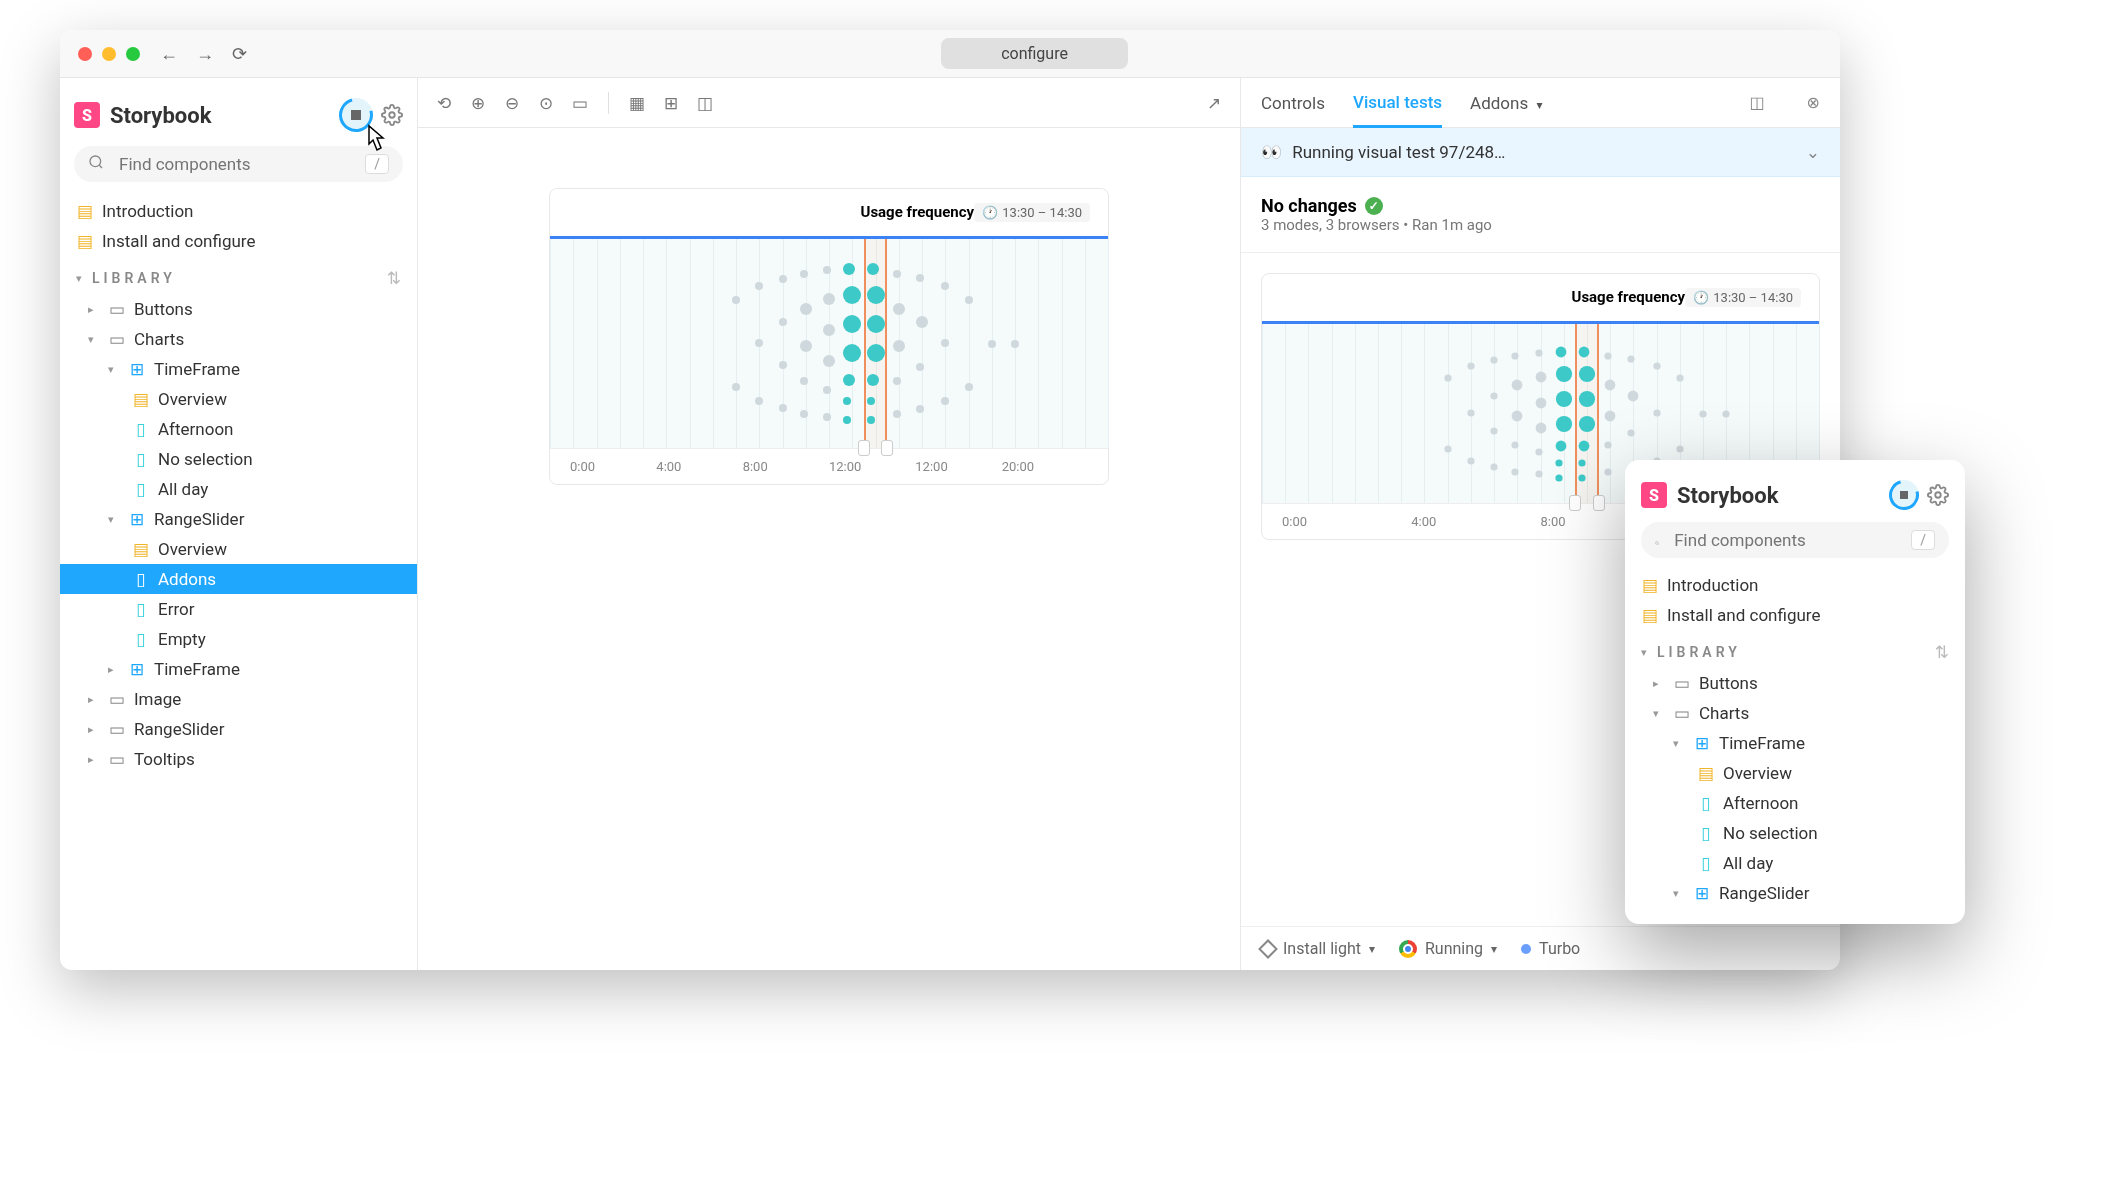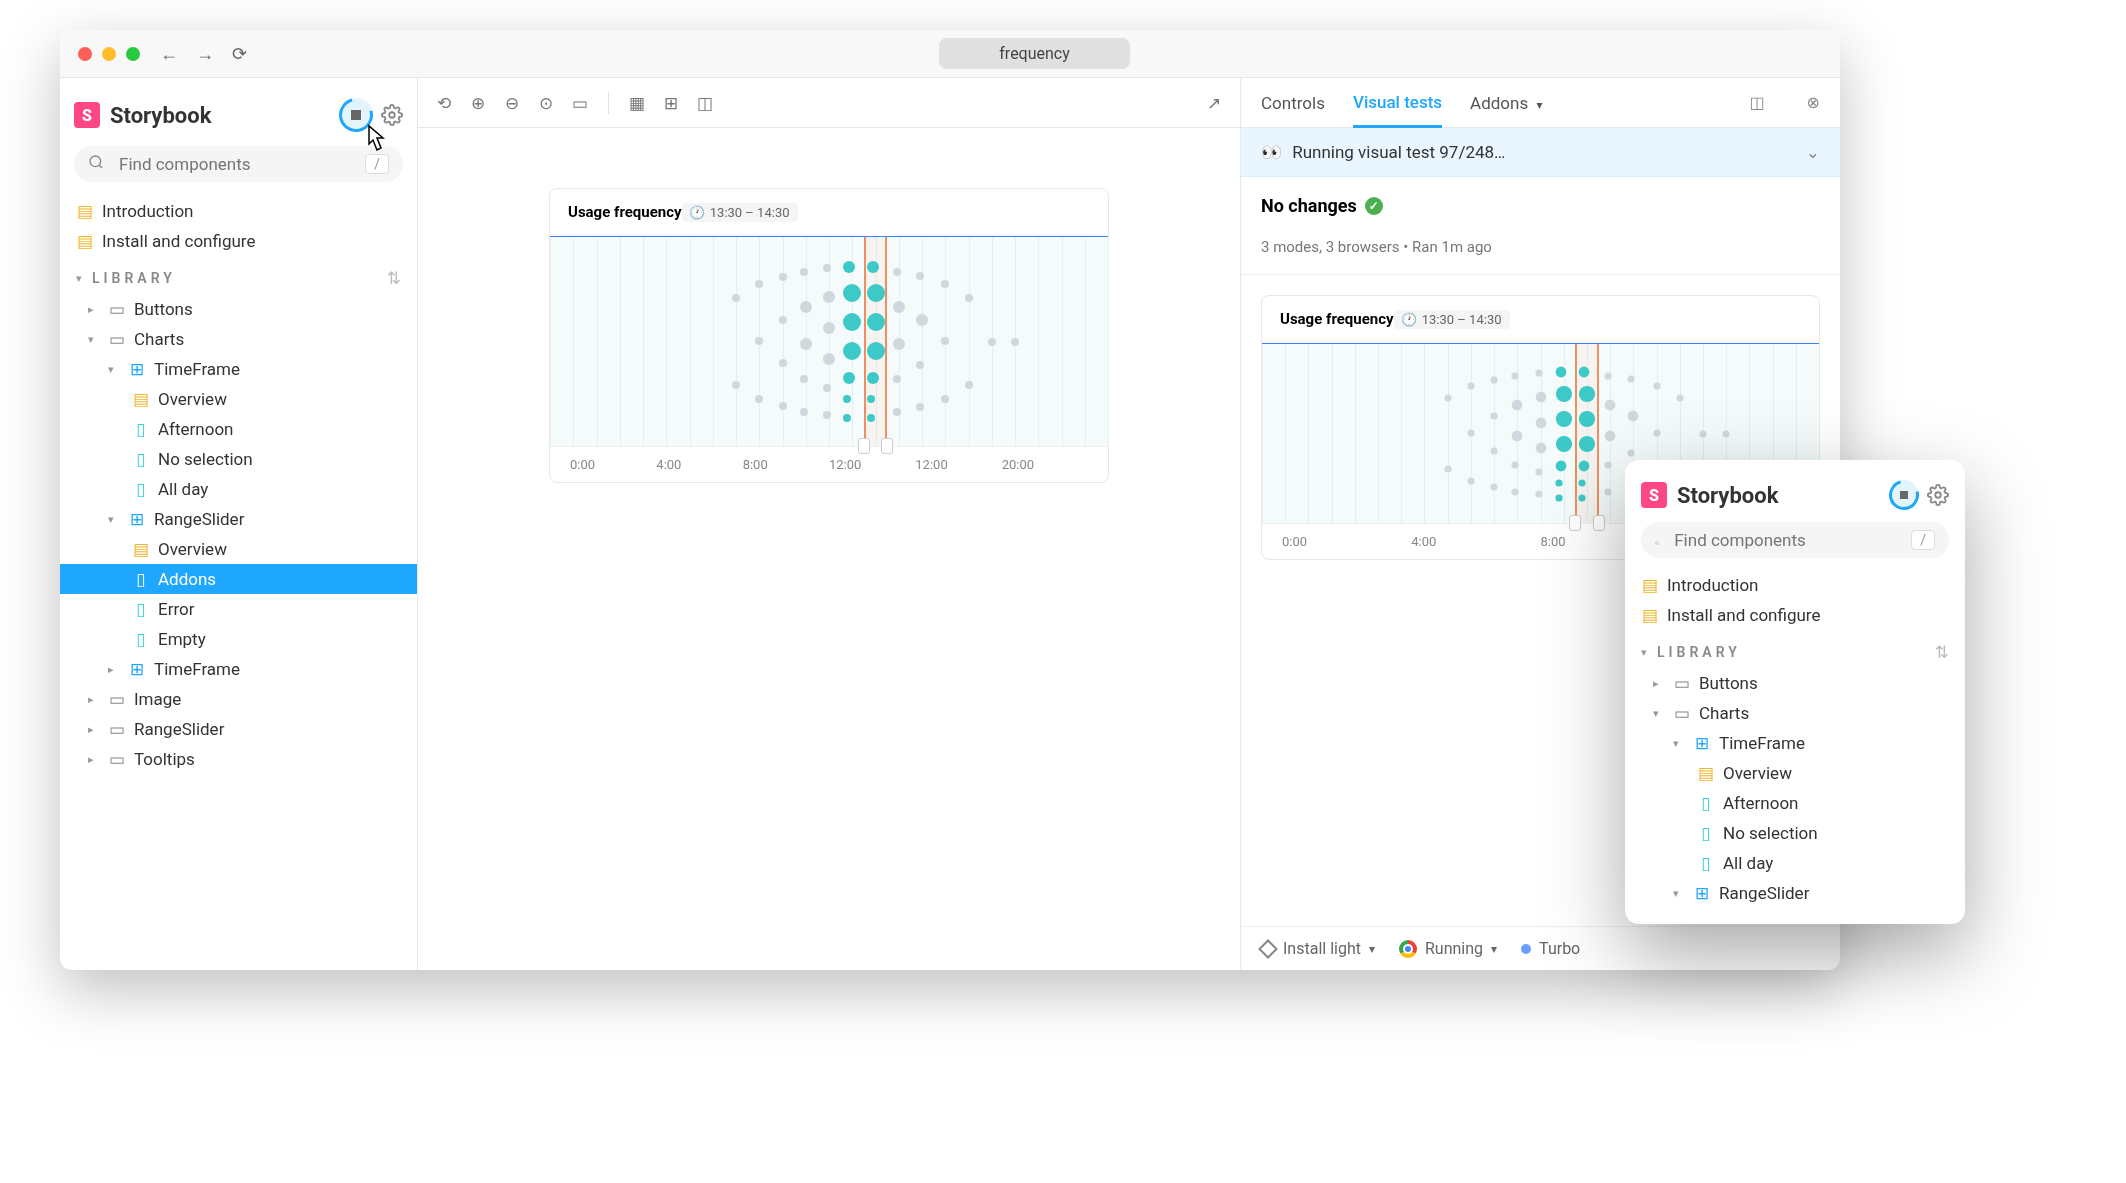--- a/index.html
+++ b/index.html
@@ -40,41 +40,41 @@
 .comp-icon{color:#1ea7fd}
 .story-icon{color:#36d1dc}
 .indent-1{padding-left:28px}.indent-2{padding-left:48px}.indent-3{padding-left:72px}
 .canvas{flex:1;display:flex;flex-direction:column}
 .toolbar{height:50px;border-bottom:1px solid #e8e8e8;display:flex;align-items:center;padding:0 16px;gap:14px;color:#777}
 .tb-icon{width:20px;height:20px;cursor:pointer;display:flex;align-items:center;justify-content:center;font-size:17px}
 .tb-sep{width:1px;height:22px;background:#e0e0e0;margin:0 4px}
 .tb-spacer{flex:1}
 .canvas-body{flex:1;display:flex;align-items:flex-start;justify-content:center;padding:60px;background:#fff}
 .chart-card{border:1px solid #e8e8e8;border-radius:8px;width:560px;background:#fff}
-.chart-head{display:flex;justify-content:flex-start;padding:14px 18px;font-size:15px;border-bottom:1px solid #3b82f6}
+.chart-head{display:flex;justify-content:flex-end;padding:14px 18px;font-size:15px;border-bottom:3px solid #3b82f6}
 .badge-time{background:#f5f5f5;border-radius:4px;padding:2px 8px;font-size:13px;color:#666;display:flex;align-items:center;gap:4px}
 .chart-plot{height:210px;position:relative;background:linear-gradient(90deg,#f5fafb 0%,#f5fafb 100%);border-bottom:1px solid #eee}
 .chart-axis{display:flex;justify-content:space-between;padding:10px 20px;font-size:13px;color:#888}
 .chart-axis span{flex:1;text-align:left}
 .gridline{position:absolute;top:0;bottom:0;width:1px;background:#e5eef0}
 .sel-range{position:absolute;top:0;bottom:0;border-left:2px solid #f08f5d;border-right:2px solid #f08f5d;background:rgba(255,200,160,0.1)}
 .handle{position:absolute;bottom:-8px;width:12px;height:16px;background:#fff;border:1px solid #ccc;border-radius:3px;transform:translateX(-50%)}
 .dots-col{position:absolute;top:18px;bottom:18px;display:flex;flex-direction:column;justify-content:space-around;transform:translateX(-50%)}
 .d{border-radius:50%}
 .d.s{width:8px;height:8px}.d.m{width:12px;height:12px}.d.l{width:18px;height:18px}
 .d.g{background:#cfd8dc}.d.t{background:#3cc9c7}
 .addons{width:600px;border-left:1px solid #e8e8e8;display:flex;flex-direction:column}
 .addon-tabs{height:50px;border-bottom:1px solid #e8e8e8;display:flex;align-items:center;padding:0 20px;gap:28px;color:#555}
 .tab{cursor:pointer;font-size:17px;padding-bottom:13px;margin-bottom:-14px}
 .tab.active{color:#1ea7fd;border-bottom:3px solid #1ea7fd;font-weight:500}
 .tab-spacer{flex:1}
 .addon-icon{color:#888;cursor:pointer}
 .banner{background:#e9f6ff;padding:14px 20px;display:flex;align-items:center;gap:10px;font-size:17px;color:#333;border-bottom:1px solid #d5eefb}
 .results{padding:18px 20px;border-bottom:1px solid #eee}
-.results h3{font-size:18px;display:flex;align-items:center;gap:8px;margin-bottom:22px}
+.results h3{font-size:18px;display:flex;align-items:center;gap:8px;margin-bottom:0}
 .check{width:18px;height:18px;background:#4caf50;border-radius:50%;color:#fff;display:flex;align-items:center;justify-content:center;font-size:12px}
 .results p{font-size:15px;color:#777}
 .snapshot{padding:20px;flex:1;overflow:auto}
 .snapshot .chart-card{width:100%}
 .snapshot .chart-plot{height:180px}
 .footer{border-top:1px solid #eee;padding:12px 20px;display:flex;gap:24px;align-items:center;font-size:16px;color:#666}
 .footer-item{display:flex;align-items:center;gap:8px;cursor:pointer}
 .diamond{width:14px;height:14px;border:2px solid #888;transform:rotate(45deg)}
 .chrome-icon{width:18px;height:18px;border-radius:50%;background:conic-gradient(#ea4335 0 120deg,#fbbc05 120deg 240deg,#34a853 240deg 360deg);position:relative}
 .chrome-icon::after{content:"";position:absolute;inset:4px;background:#4285f4;border-radius:50%;border:2px solid #fff}
@@ -95,21 +95,21 @@
     <div class="traffic">
       <div class="dot red"></div>
       <div class="dot yellow"></div>
       <div class="dot green"></div>
     </div>
     <div class="nav-btns">
       <span>←</span>
       <span>→</span>
       <span>⟳</span>
     </div>
-    <div class="url-pill">frequency</div>
+    <div class="url-pill">configure</div>
   </div>
 
   <div class="body">
 
     <div class="sidebar">
       <div class="sb-header">
         <div class="logo">
           <div class="logo-badge">S</div>
           <span>Storybook</span>
         </div>

